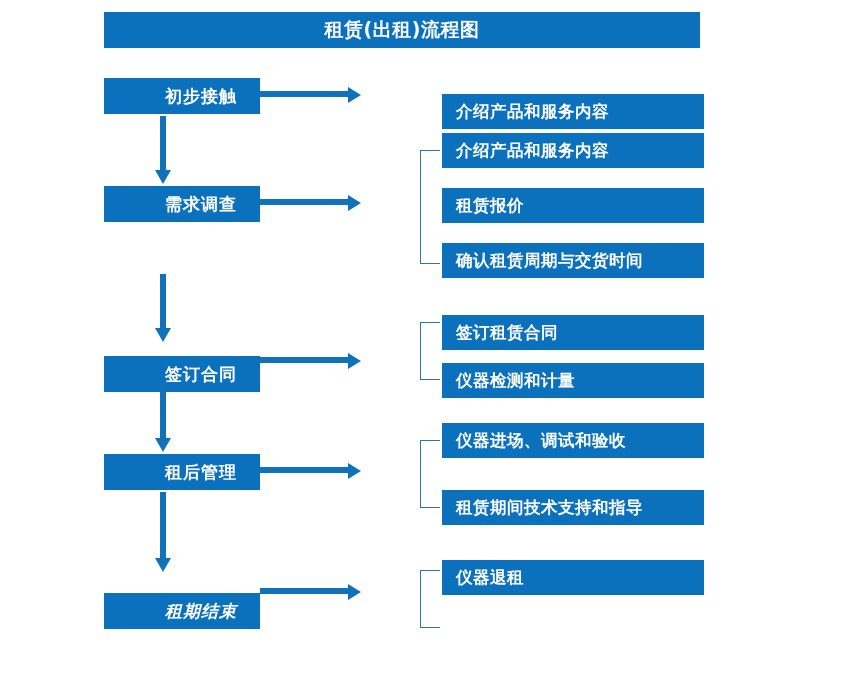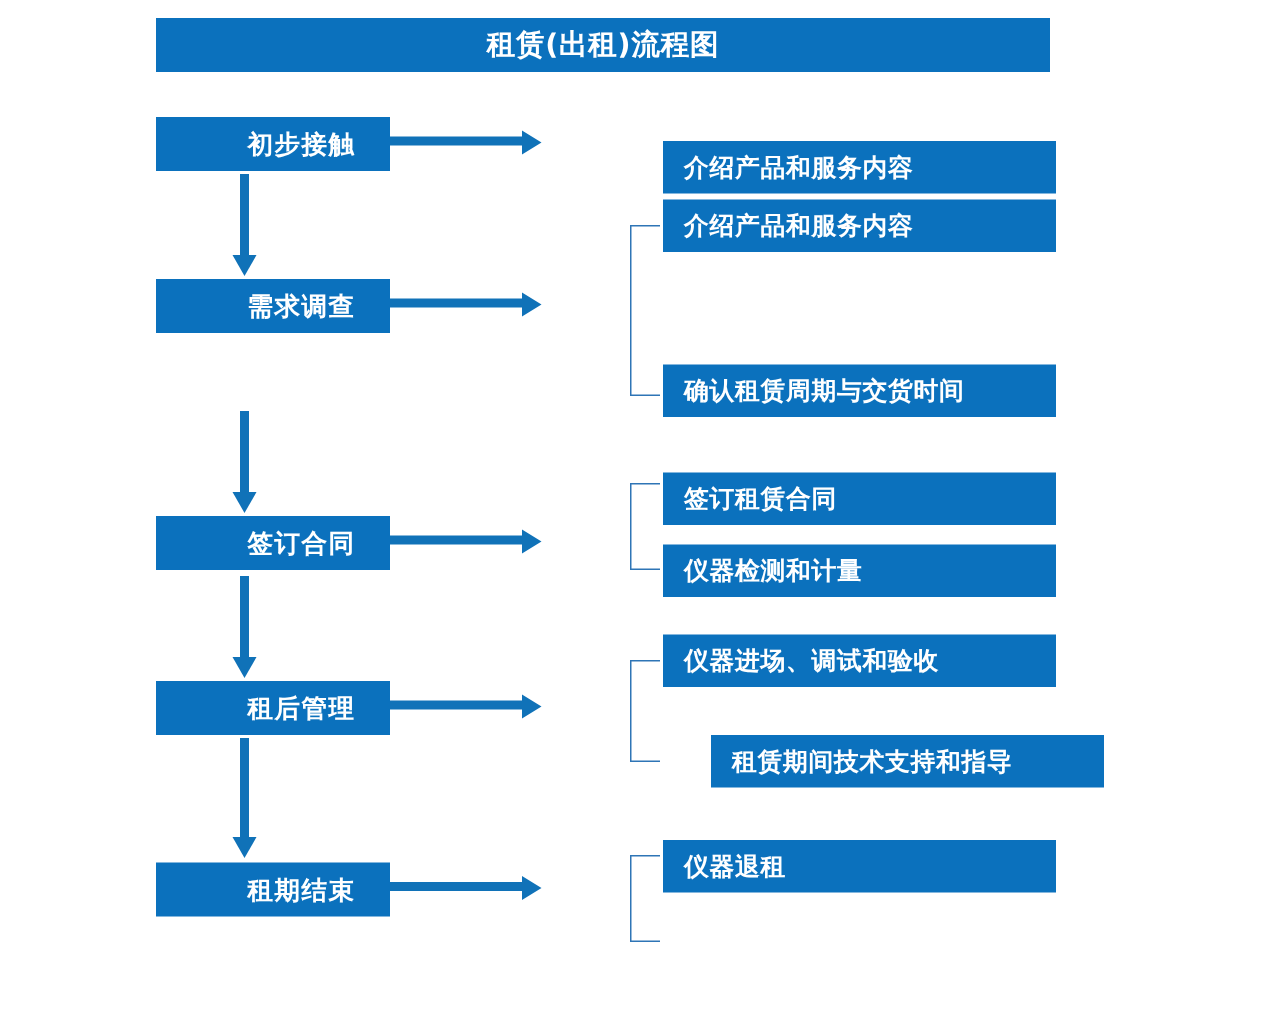--- a/index.html
+++ b/index.html
@@ -99,25 +99,25 @@
 <body>
 
 <div id="canvas">
 
   <div class="title-bar">租赁(出租)流程图</div>
 
   <div class="stage-box" style="top:78px;">初步接触</div>
 
   <div class="stage-box" style="top:186px;">需求调查</div>
 
-  <div class="stage-box" style="top:344px;text-align:right;">签订合同</div>
+  <div class="stage-box" style="top:356px;text-align:right;">签订合同</div>
 
   <div class="stage-box" style="top:454px;">租后管理</div>
 
-  <div class="stage-box" style="top:575px;">租期结束</div>
+  <div class="stage-box" style="top:593px;font-style:italic;">租期结束</div>
 
   <div class="v-arrow" style="left:153px; top:116px; height:70px;">
     <svg width="20" height="70" viewBox="0 0 20 70">
       <rect x="7" y="0" width="6" height="56" fill="#1072B8"></rect>
       <polygon points="2,54 18,54 10,68" fill="#1072B8"></polygon>
     </svg>
   </div>
 
   <div class="v-arrow" style="left:153px; top:274px; height:70px;">
     <svg width="20" height="70" viewBox="0 0 20 70">
@@ -180,27 +180,28 @@
   <div class="bracket" style="top:322px; height:58px;"></div>
 
   <div class="bracket" style="top:440px; height:68px;"></div>
 
   <div class="bracket" style="top:570px; height:58px;"></div>
 
   <div class="detail-box" style="top:94px;">介绍产品和服务内容</div>
 
   <div class="detail-box" style="top:133px;">介绍产品和服务内容</div>
 
+  <div class="detail-box" style="top:188px;">租赁报价</div>
 
   <div class="detail-box" style="top:243px;">确认租赁周期与交货时间</div>
 
   <div class="detail-box" style="top:315px;">签订租赁合同</div>
 
   <div class="detail-box" style="top:363px;">仪器检测和计量</div>
 
   <div class="detail-box" style="top:423px;">仪器进场、调试和验收</div>
 
-  <div class="detail-box" style="top:490px;margin-left:32px;">租赁期间技术支持和指导</div>
+  <div class="detail-box" style="top:490px;">租赁期间技术支持和指导</div>
 
   <div class="detail-box" style="top:560px;">仪器退租</div>
 
 
 </div>
 
 </body></html>

